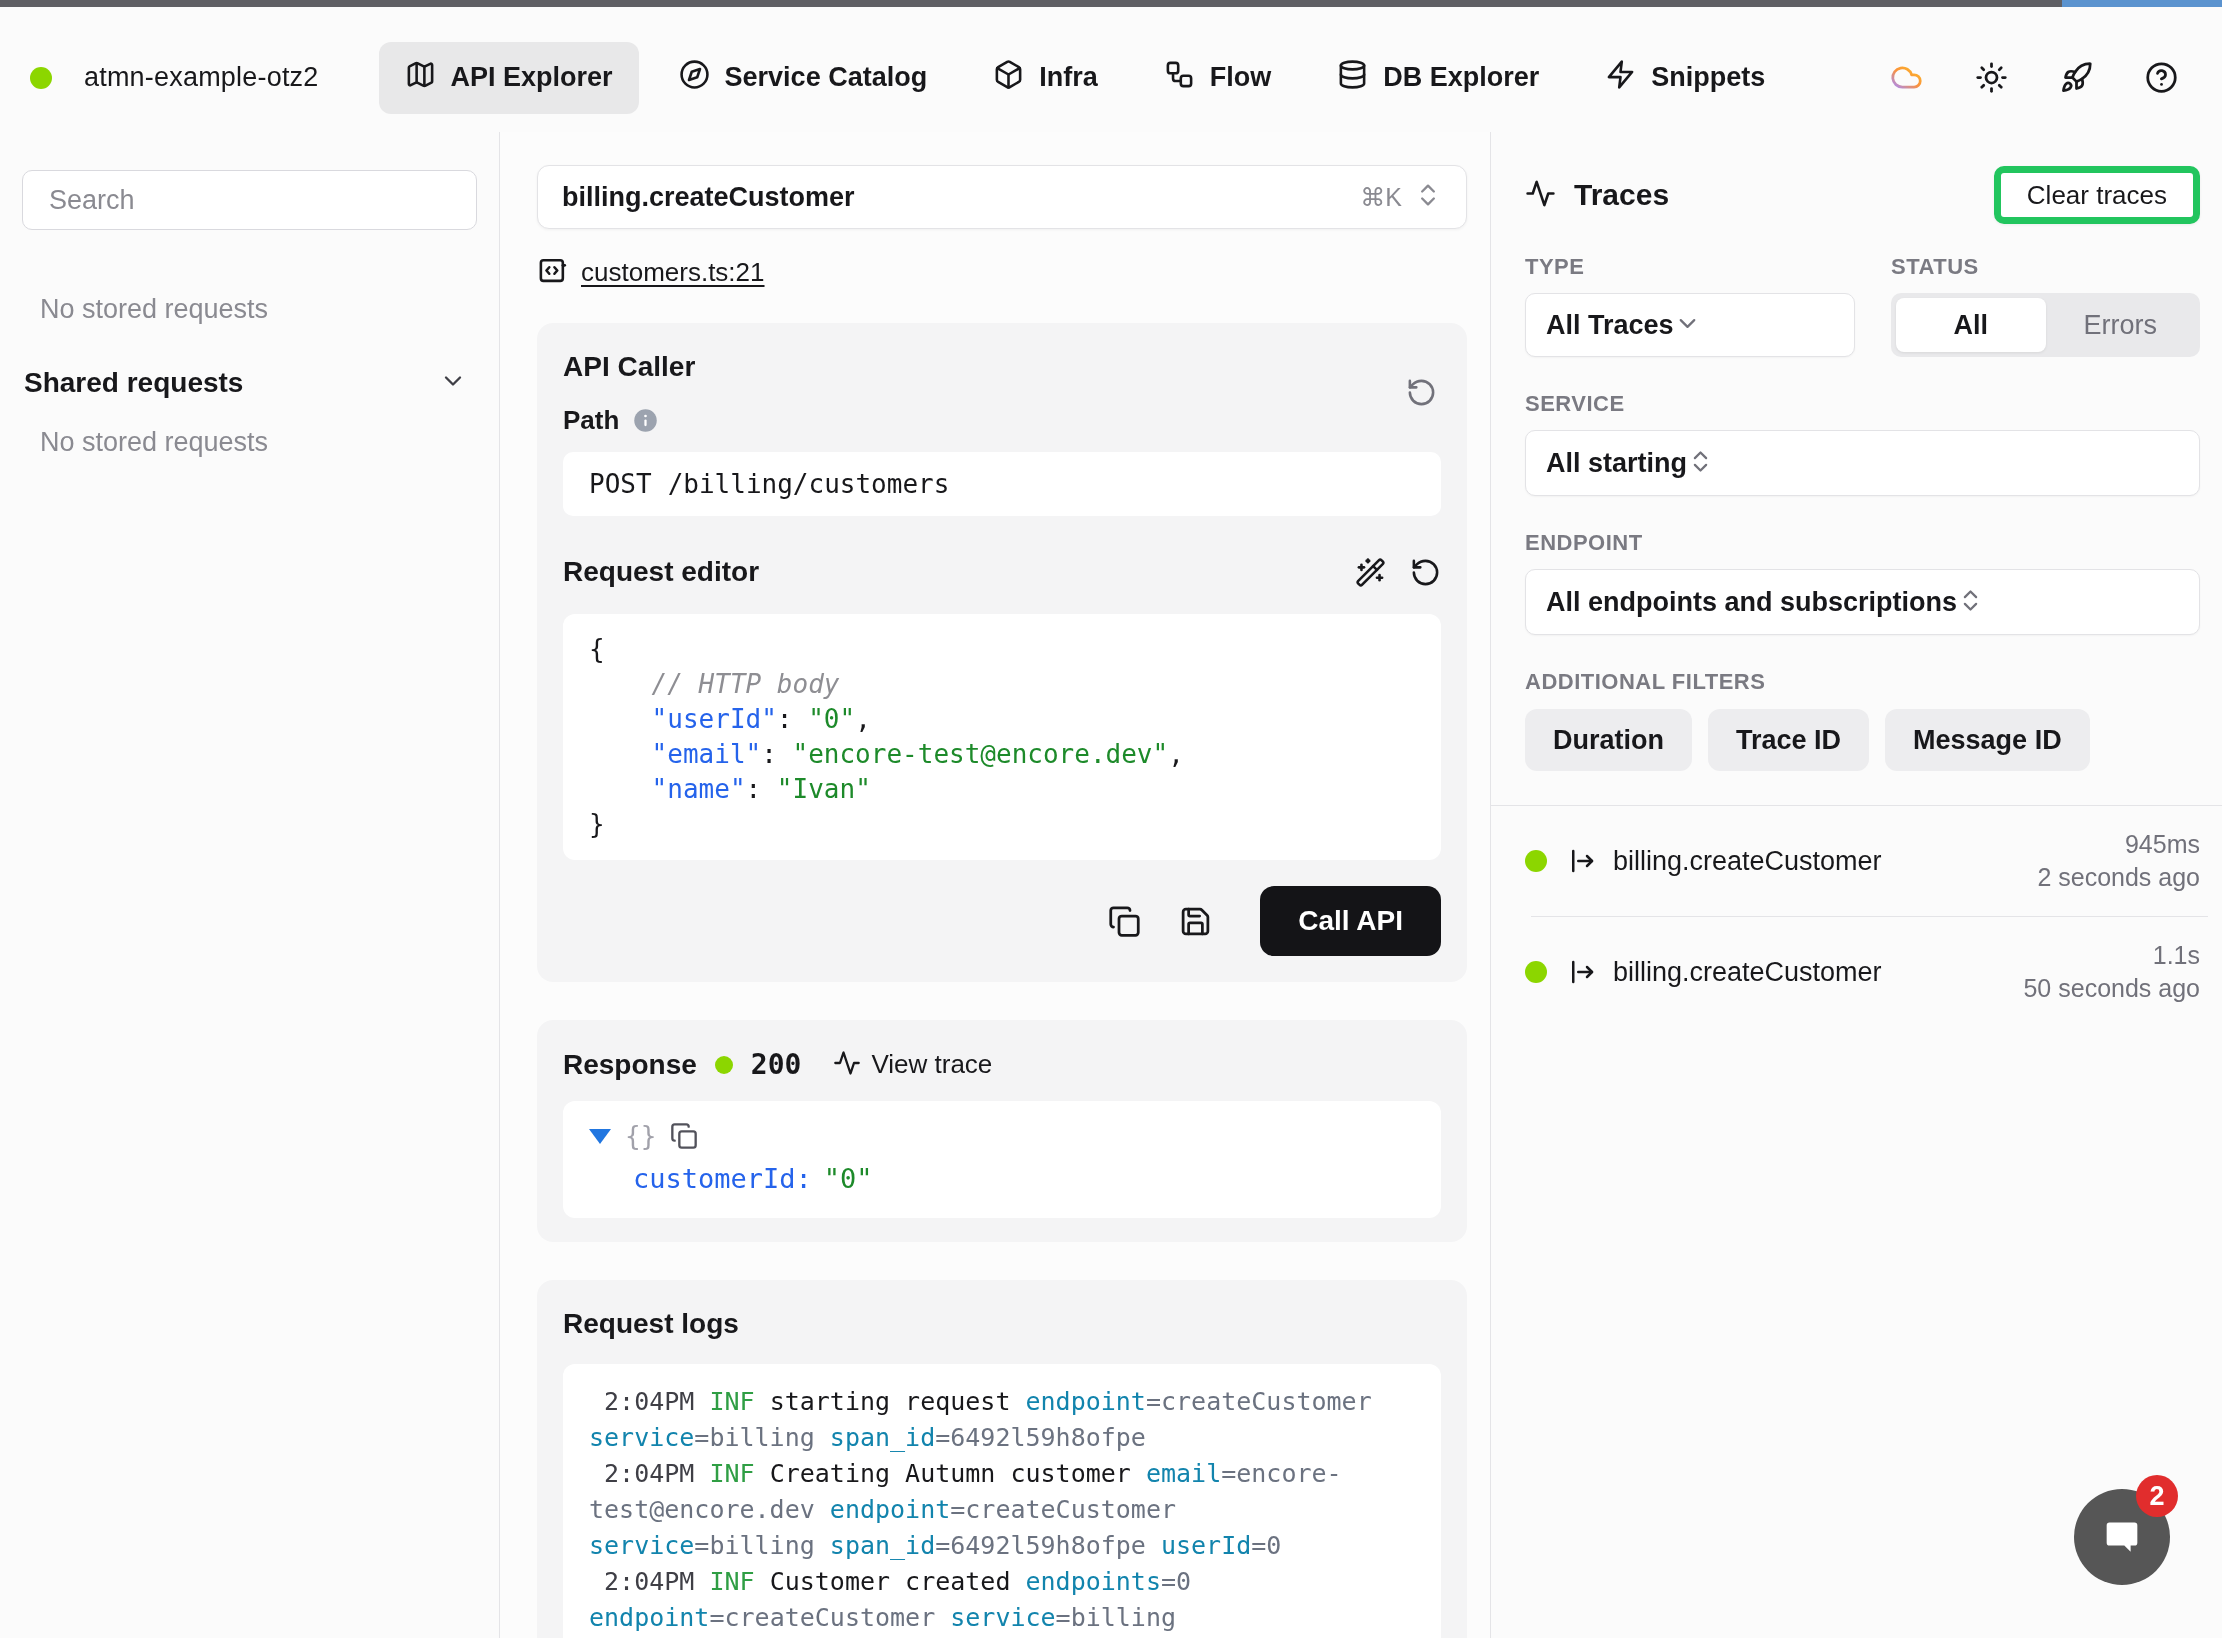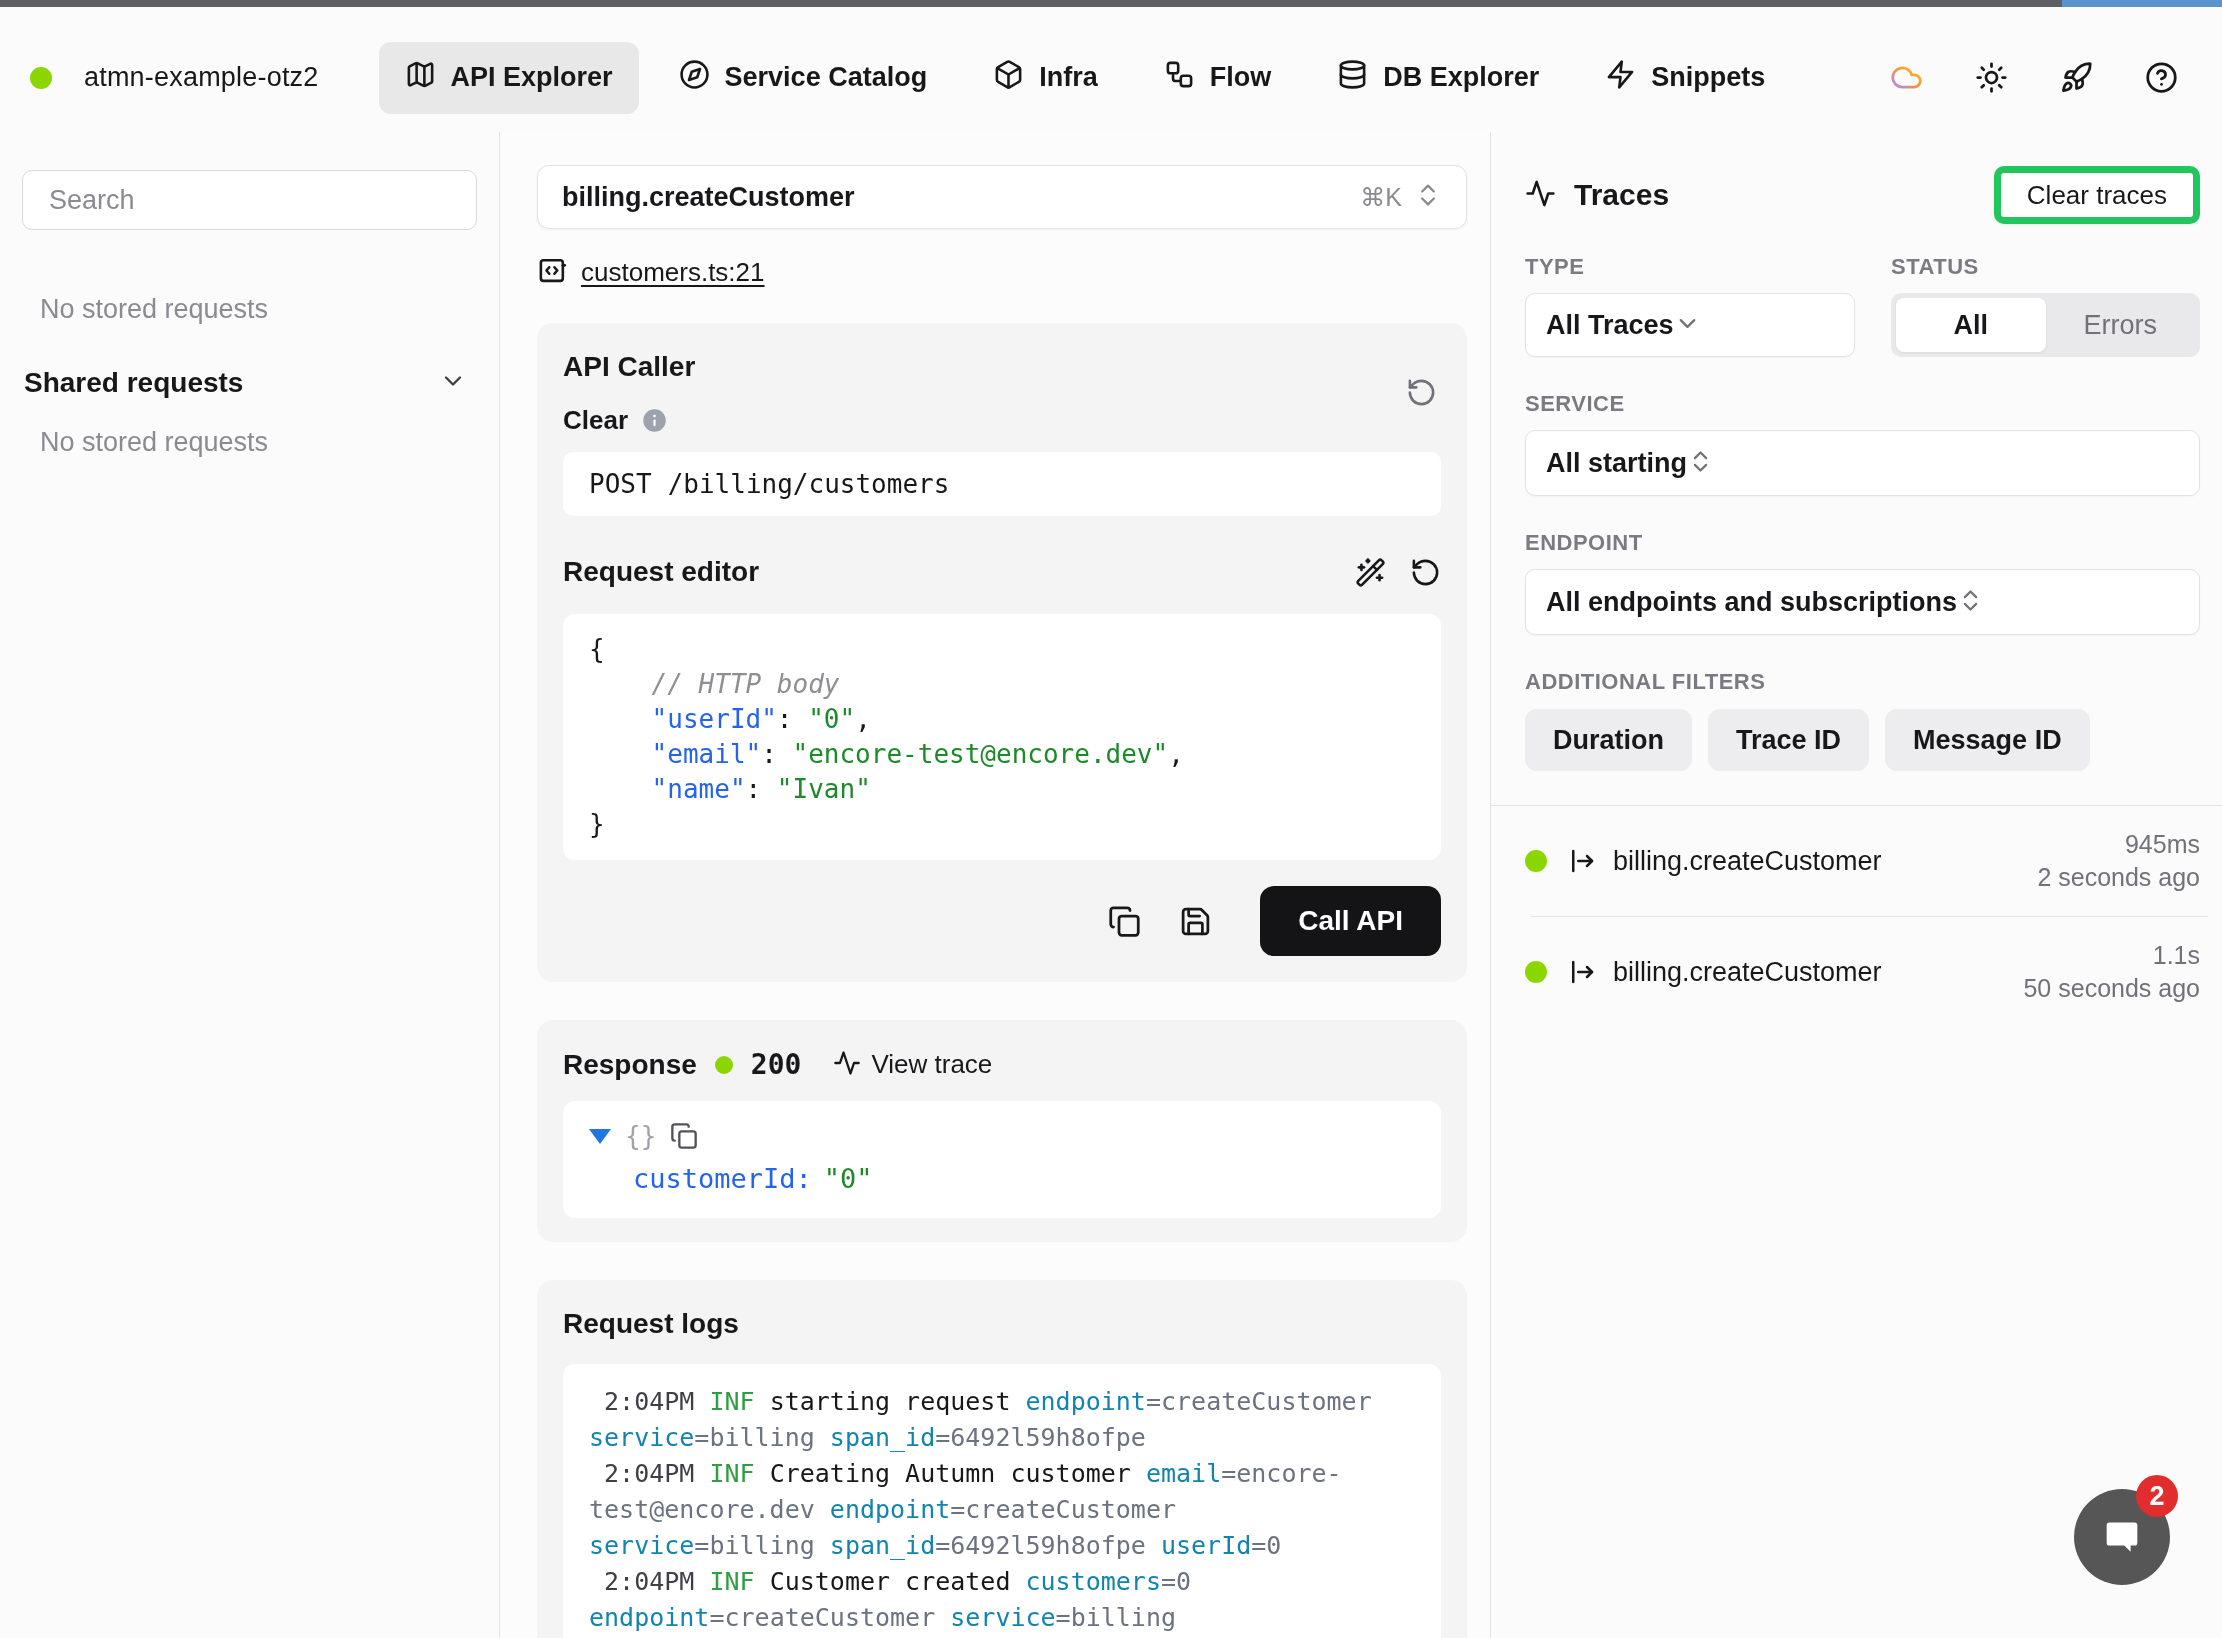--- a/index.html
+++ b/index.html
@@ -296,21 +296,21 @@
 
       <section class="card api-caller">
         <div class="card-title">API Caller</div>
         <button class="icon-btn reset-top">
           <svg viewBox="0 0 24 24" fill="none" stroke="#71717a" stroke-width="2" stroke-linecap="round" stroke-linejoin="round" width="31" height="31">
               <path d="M3 12a9 9 0 1 0 9-9 9.75 9.75 0 0 0-6.74 2.74L3 8"></path>
               <path d="M3 3v5h5"></path>
             </svg>
         </button>
         <div class="path-row">
-          <span class="path-label">Clear</span>
+          <span class="path-label">Path</span>
           <span class="info-icon">
               <svg viewBox="0 0 24 24" width="27" height="27">
                 <circle cx="12" cy="12" r="10" fill="#9ca3af"></circle>
                 <path d="M12 16v-4" stroke="#fff" stroke-width="2" stroke-linecap="round"></path>
                 <path d="M12 8h.01" stroke="#fff" stroke-width="2.4" stroke-linecap="round"></path>
               </svg>
             </span>
         </div>
         <div class="path-input">
           <span class="path-method">POST</span>
@@ -392,21 +392,21 @@
             <span class="resp-key">customerId:</span><span class="resp-val">"0"</span>
           </div>
         </div>
       </section>
 
       <section class="card logs">
         <div class="card-title">Request logs</div>
         <div class="logs-box">
             <div class="log-entry"><span class="ltok-time"> 2:04PM </span><span class="ltok-level">INF</span><span class="ltok-msg"> starting request </span><span class="ltok-key">endpoint</span><span class="ltok-val">=createCustomer </span><span class="ltok-key">service</span><span class="ltok-val">=billing </span><span class="ltok-key">span_id</span><span class="ltok-val">=6492l59h8ofpe</span></div>
             <div class="log-entry"><span class="ltok-time"> 2:04PM </span><span class="ltok-level">INF</span><span class="ltok-msg"> Creating Autumn customer </span><span class="ltok-key">email</span><span class="ltok-val">=encore-test@encore.dev </span><span class="ltok-key">endpoint</span><span class="ltok-val">=createCustomer </span><span class="ltok-key">service</span><span class="ltok-val">=billing </span><span class="ltok-key">span_id</span><span class="ltok-val">=6492l59h8ofpe </span><span class="ltok-key">userId</span><span class="ltok-val">=0</span></div>
-            <div class="log-entry"><span class="ltok-time"> 2:04PM </span><span class="ltok-level">INF</span><span class="ltok-msg"> Customer created </span><span class="ltok-key">customers</span><span class="ltok-val">=0 </span><span class="ltok-key">endpoint</span><span class="ltok-val">=createCustomer </span><span class="ltok-key">service</span><span class="ltok-val">=billing </span></div>
+            <div class="log-entry"><span class="ltok-time"> 2:04PM </span><span class="ltok-level">INF</span><span class="ltok-msg"> Customer created </span><span class="ltok-key">endpoints</span><span class="ltok-val">=0 </span><span class="ltok-key">endpoint</span><span class="ltok-val">=createCustomer </span><span class="ltok-key">service</span><span class="ltok-val">=billing </span></div>
           </div>
       </section>
 
     </main>
 
     <aside class="traces">
       <div class="traces-head">
         <span class="traces-title-wrap">
           <span><svg viewBox="0 0 24 24" fill="none" stroke="#18181b" stroke-width="2" stroke-linecap="round" stroke-linejoin="round" width="31" height="31">
                 <path d="M22 12h-4l-3 9L9 3l-3 9H2"></path>

